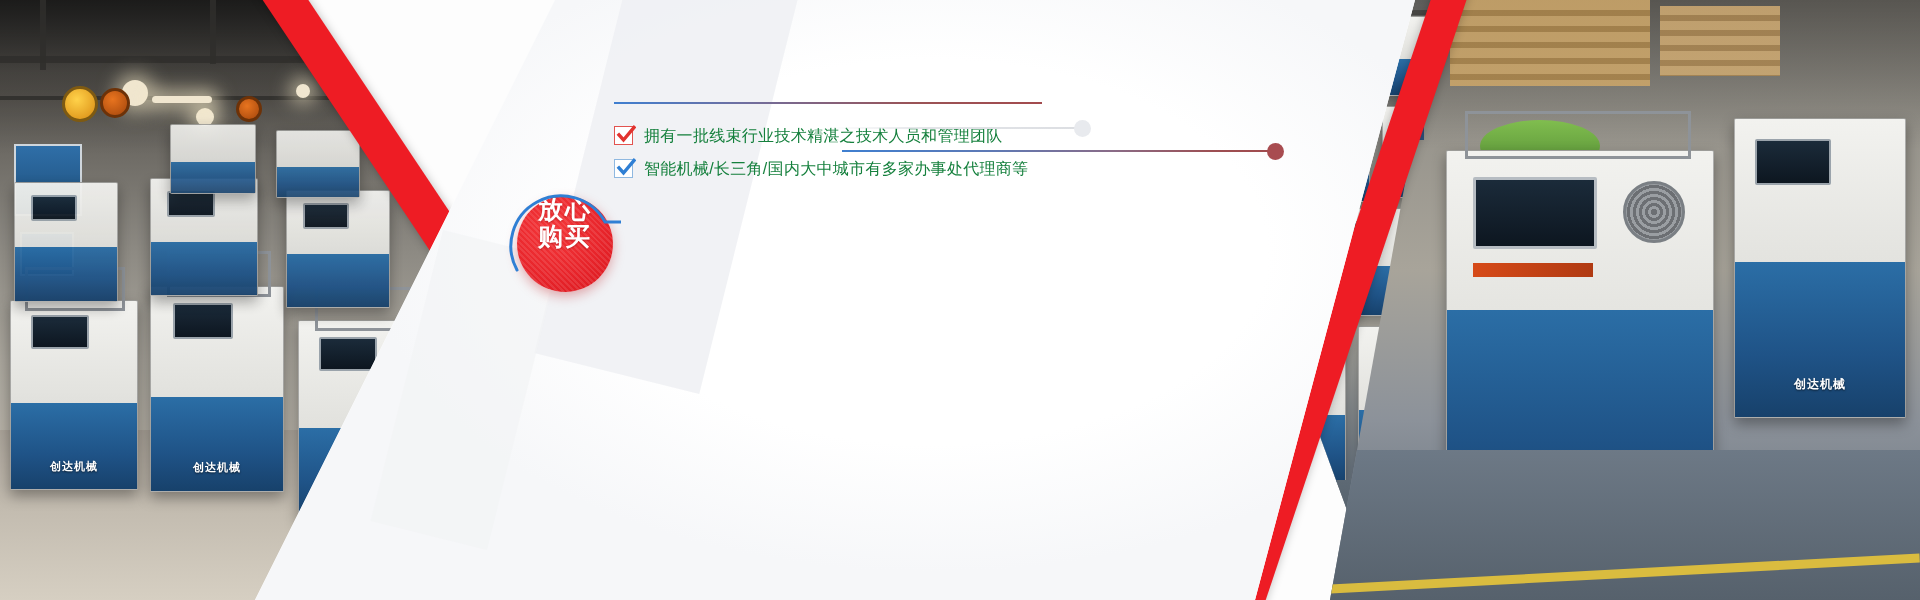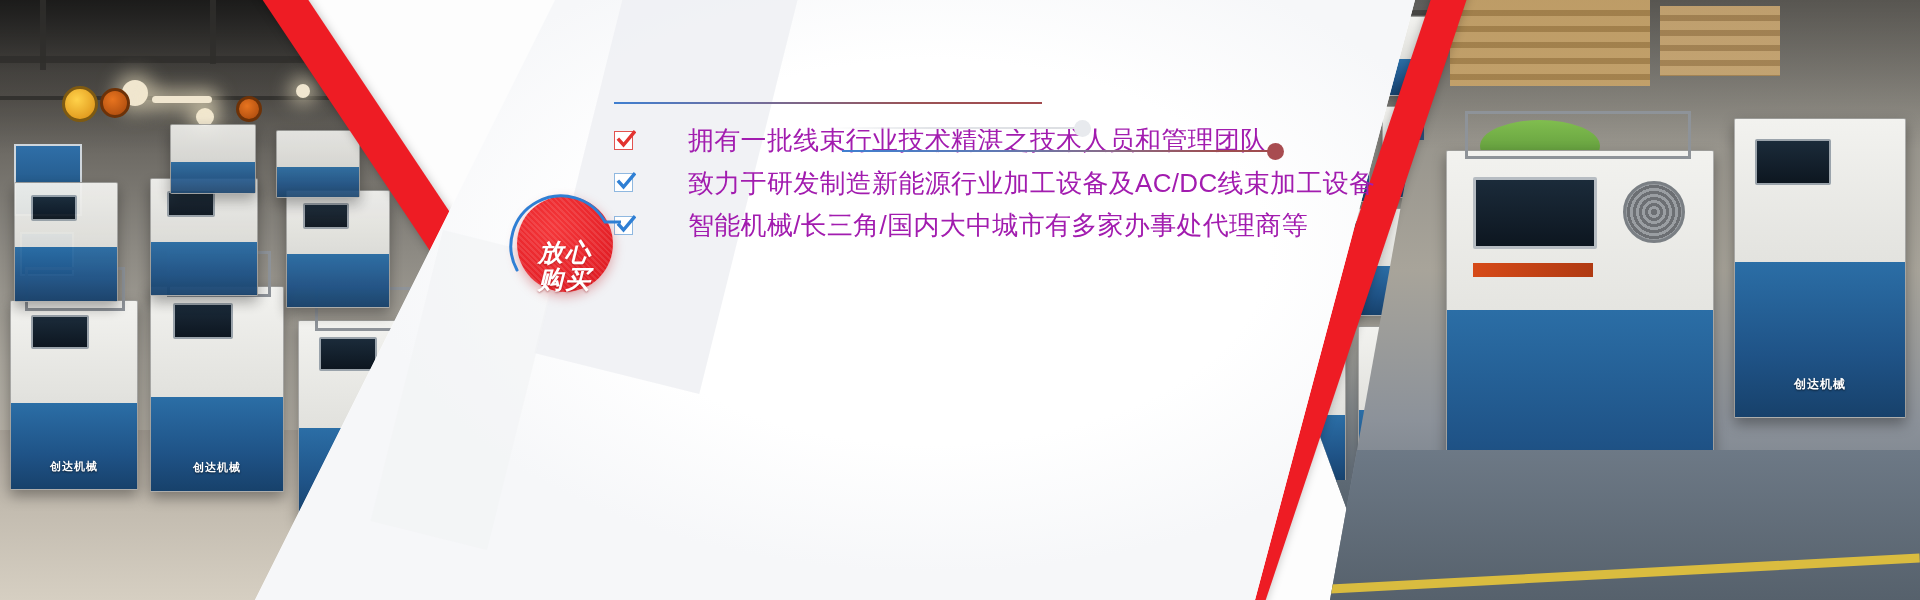--- a/index.html
+++ b/index.html
@@ -189,37 +189,37 @@
     flex:0 0 auto;
     width:19px; height:19px;
     position:relative;
     margin-right:11px;
     background:#ffffff;
   }
   .chk.blue { border:1px solid #8fb8e0; }
   .chk.red  { border:1px solid #e2534f; }
   .chk svg { position:absolute; left:1px; top:-2px; width:20px; height:20px; }
   .btxt {
-    font-size:26px; color:#a21caf; letter-spacing:.3px;
-    white-space:nowrap; line-height:1.1;margin-left:44px;
+    font-size:16px; color:#15803d; letter-spacing:.3px;
+    white-space:nowrap; line-height:1.1;
   }
 
   
   #badge {
     position:absolute;
     left:517px; top:196px;
     width:96px; height:96px;
     border-radius:50%;
     background:
       repeating-linear-gradient(45deg, rgba(255,255,255,.10) 0 2px, rgba(255,255,255,0) 2px 4px),
       radial-gradient(circle at 38% 32%, #f5373a 0%, #e8252b 55%, #d8161d 100%);
     box-shadow:0 4px 12px rgba(190,20,25,.35);
     z-index:45;
     display:flex; flex-direction:column;
-    align-items:center; justify-content:flex-end;font-style:italic;
+    align-items:center; justify-content:flex-start;
   }
   #badge span {
     color:#ffffff; font-weight:bold;
     font-size:25px; letter-spacing:2px; line-height:1.06;
     text-shadow:0 1px 2px rgba(130,0,5,.45);
   }
   #badge-arc {
     position:absolute;
     left:509px; top:188px;
     width:112px; height:112px;
@@ -411,25 +411,17 @@
             </svg>
         </span>
         <span class="btxt">拥有一批线束行业技术精湛之技术人员和管理团队</span>
       </li>
       <li class="bullet">
         <span class="chk blue">
           <svg viewBox="0 0 20 20">
               <path d="M3 10 L7.5 15 L18 2.5" fill="none" stroke="#2f7fd4" stroke-width="3.4" stroke-linecap="square"></path>
             </svg>
         </span>
-        <span class="btxt">致力于研发制造新能源行业加工设备及AC/DC线束加工设备</span>
-      </li>
-      <li class="bullet">
-        <span class="chk blue">
-          <svg viewBox="0 0 20 20">
-              <path d="M3 10 L7.5 15 L18 2.5" fill="none" stroke="#2f7fd4" stroke-width="3.4" stroke-linecap="square"></path>
-            </svg>
-        </span>
         <span class="btxt">智能机械/长三角/国内大中城市有多家办事处代理商等</span>
       </li>
     </ul>
   </div>
 </div>
 
 </body></html>

